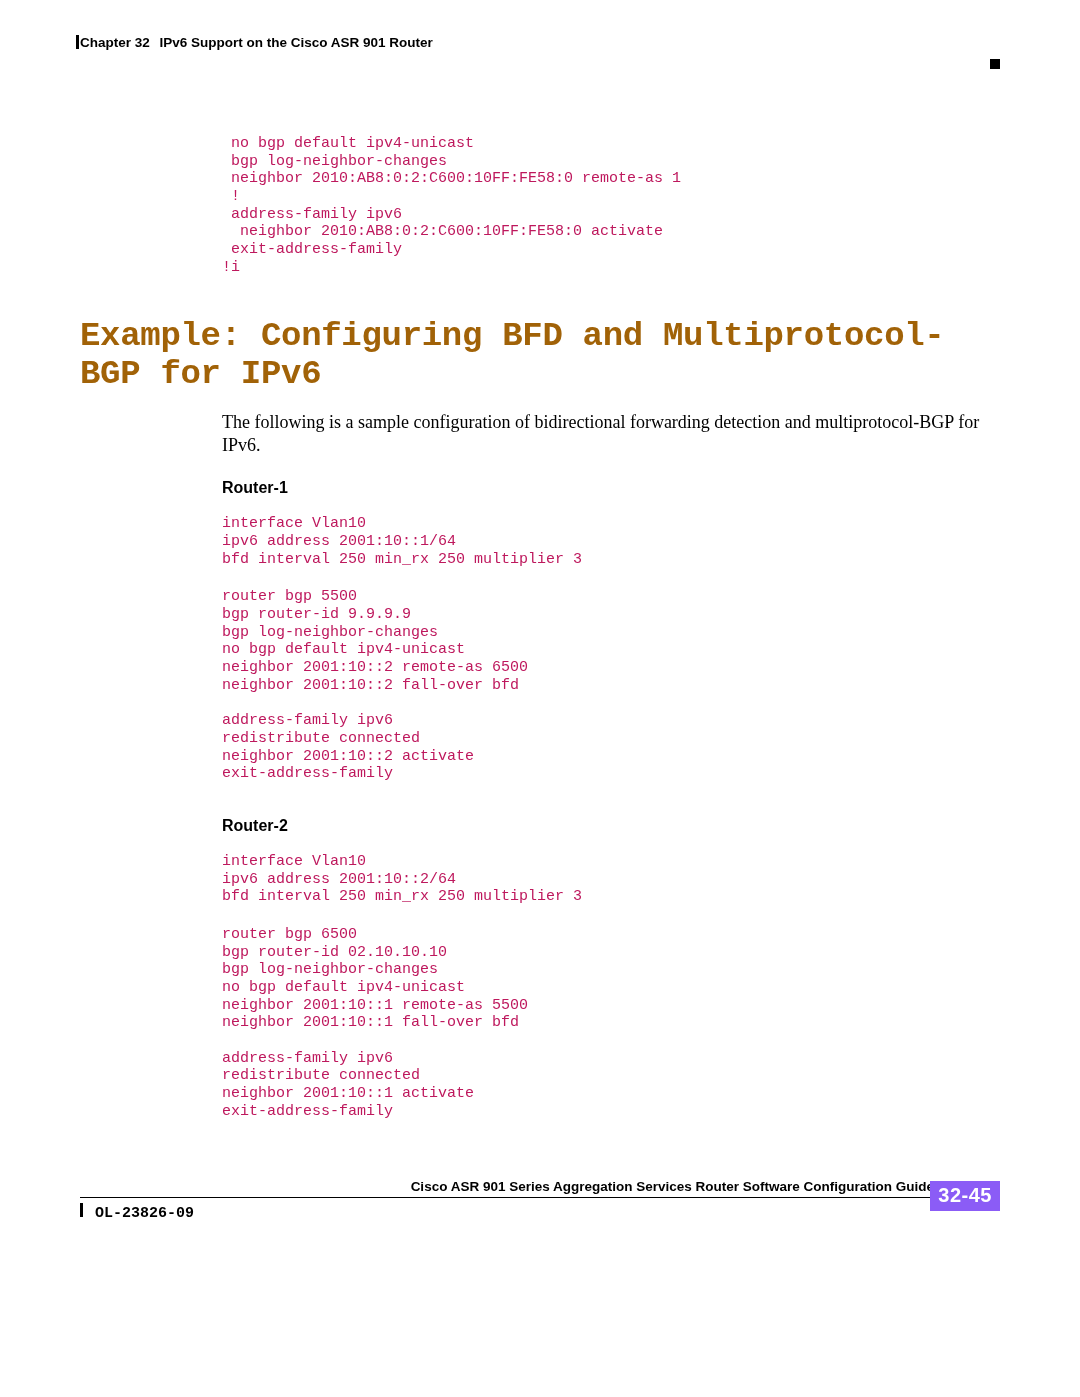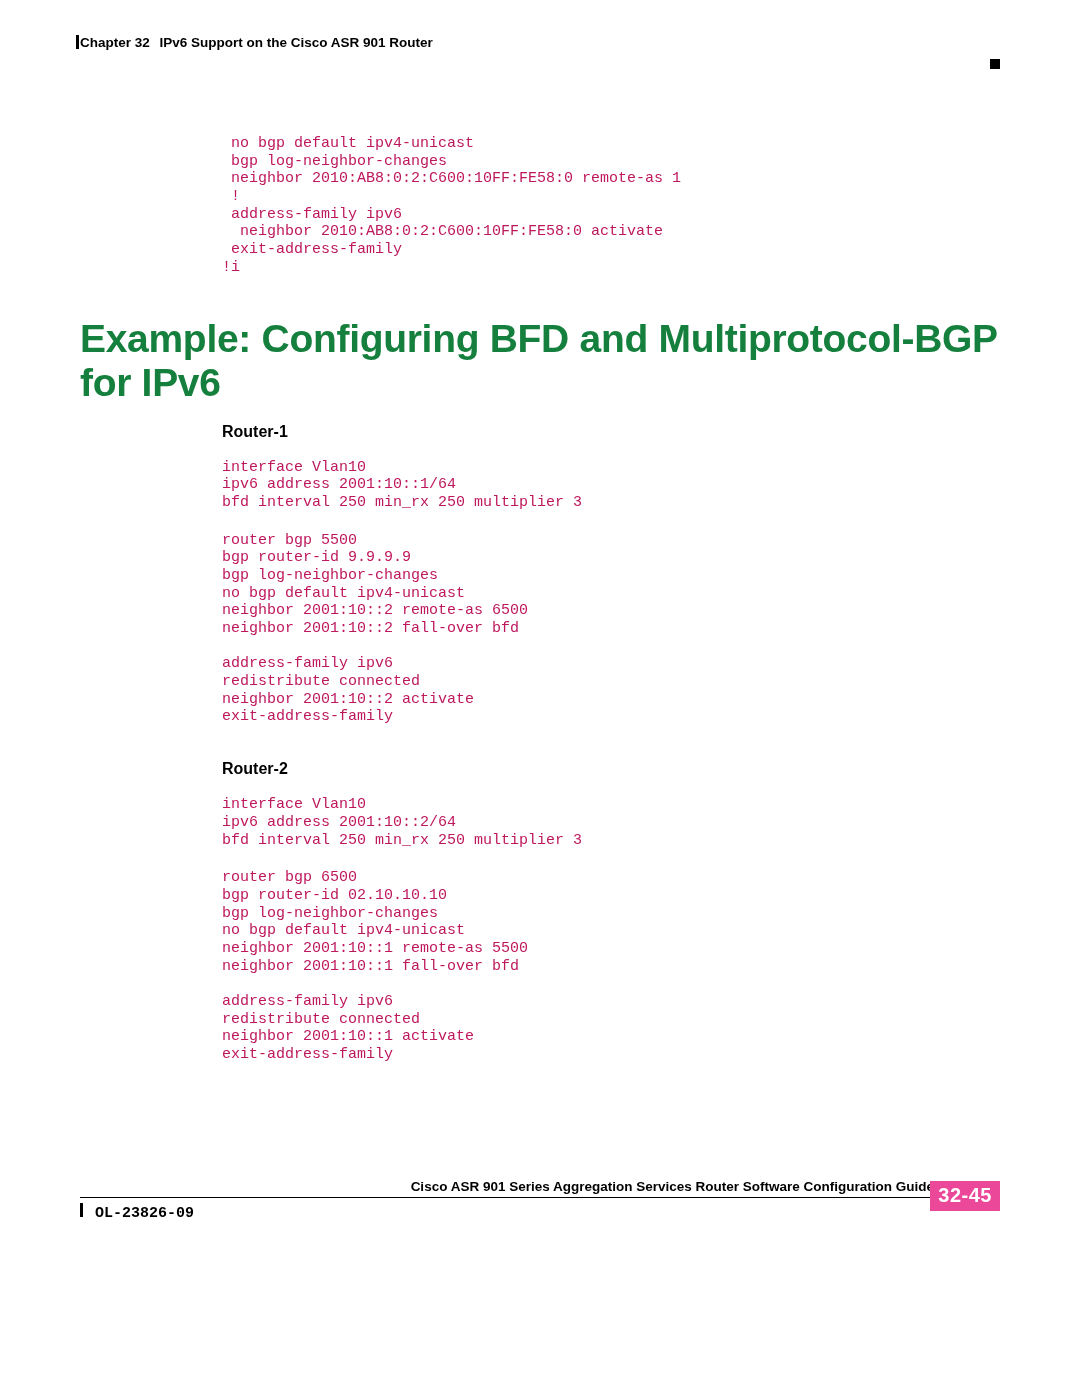--- a/index.html
+++ b/index.html
@@ -60,25 +60,25 @@
   }
   pre.code {
     font-family: "Courier New", Courier, monospace;
     font-size: 15px;
     line-height: 1.18;
     white-space: pre;
     margin: 0;
     color: #be185d;
   }
   h1.section-title {
-    font-family: Liberation Sans, sans-serif;
-    font-weight: bold;
-    font-size: 39px;
+    font-family: Liberation Mono, monospace;
+    font-weight: bold;
+    font-size: 34px;
     margin: 40px 0 18px -142px;
-    color: #15803d;
+    color: #a16207;
     letter-spacing: -0.3px;
   }
   .body-text {
     font-family: "Times New Roman", Times, serif;
     font-size: 18px;
     line-height: 1.3;
     margin: 0 0 22px 0;
     max-width: 790px;
   }
   .sub-title {
@@ -117,21 +117,21 @@
     right: 60px;
     top: 5px;
     width: 10px;
     height: 10px;
     background: #000;
   }
   .footer-page {
     position: absolute;
     right: 0;
     top: -6px;
-    background: #ec4899;
+    background: #8b5cf6;
     color: #fff;
     font-family: Arial, Helvetica, sans-serif;
     font-weight: bold;
     font-size: 20px;
     padding: 3px 8px 4px 8px;
     letter-spacing: 0.5px;
   }
   .footer-doc {
     font-family: Liberation Mono, monospace;
     font-weight: bold;
@@ -171,20 +171,21 @@
  bgp log-neighbor-changes
  neighbor 2010:AB8:0:2:C600:10FF:FE58:0 remote-as 1
  !
  address-family ipv6
   neighbor 2010:AB8:0:2:C600:10FF:FE58:0 activate
  exit-address-family
 !i</pre>
 
     <h1 class="section-title">Example: Configuring BFD and Multiprotocol-BGP for IPv6</h1>
 
+    <p class="body-text">The following is a sample configuration of bidirectional forwarding detection and multiprotocol-BGP for IPv6.</p>
 
     <div class="sub-title">Router-1</div>
     <pre class="code">interface Vlan10
 ipv6 address 2001:10::1/64
 bfd interval 250 min_rx 250 multiplier 3</pre>
     <div class="block-spacer"></div>
     <pre class="code">router bgp 5500
 bgp router-id 9.9.9.9
 bgp log-neighbor-changes
 no bgp default ipv4-unicast

